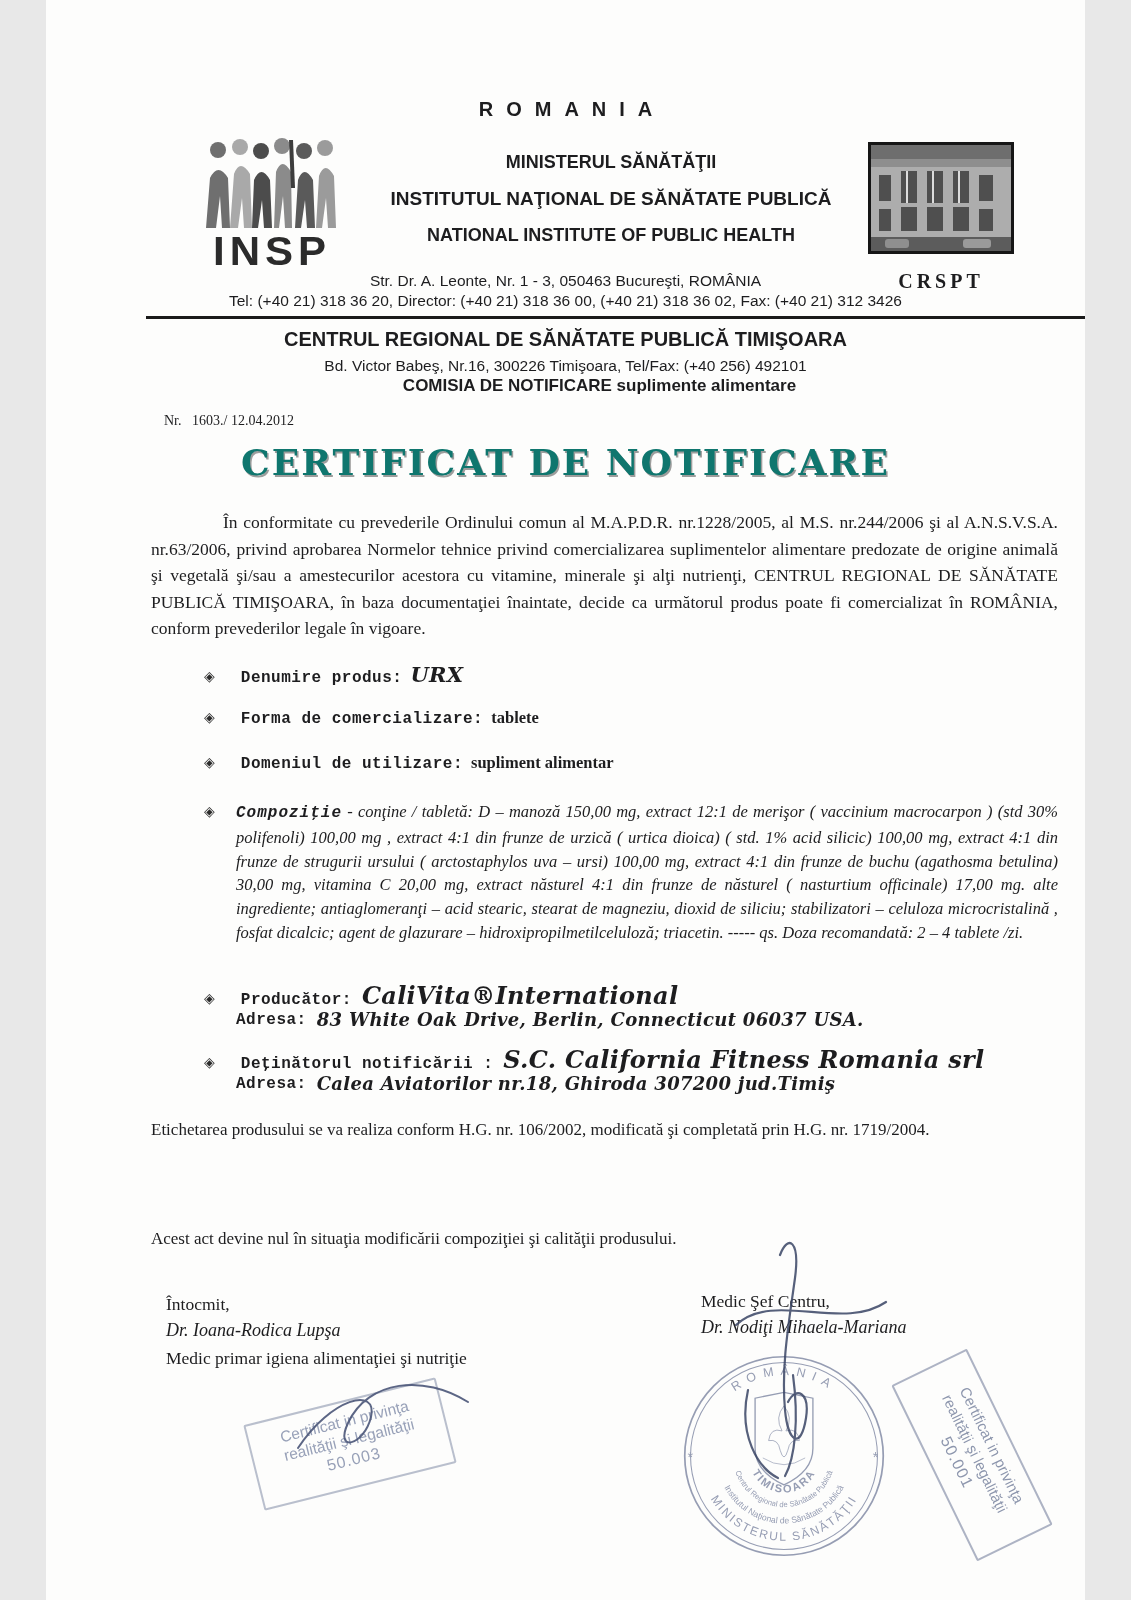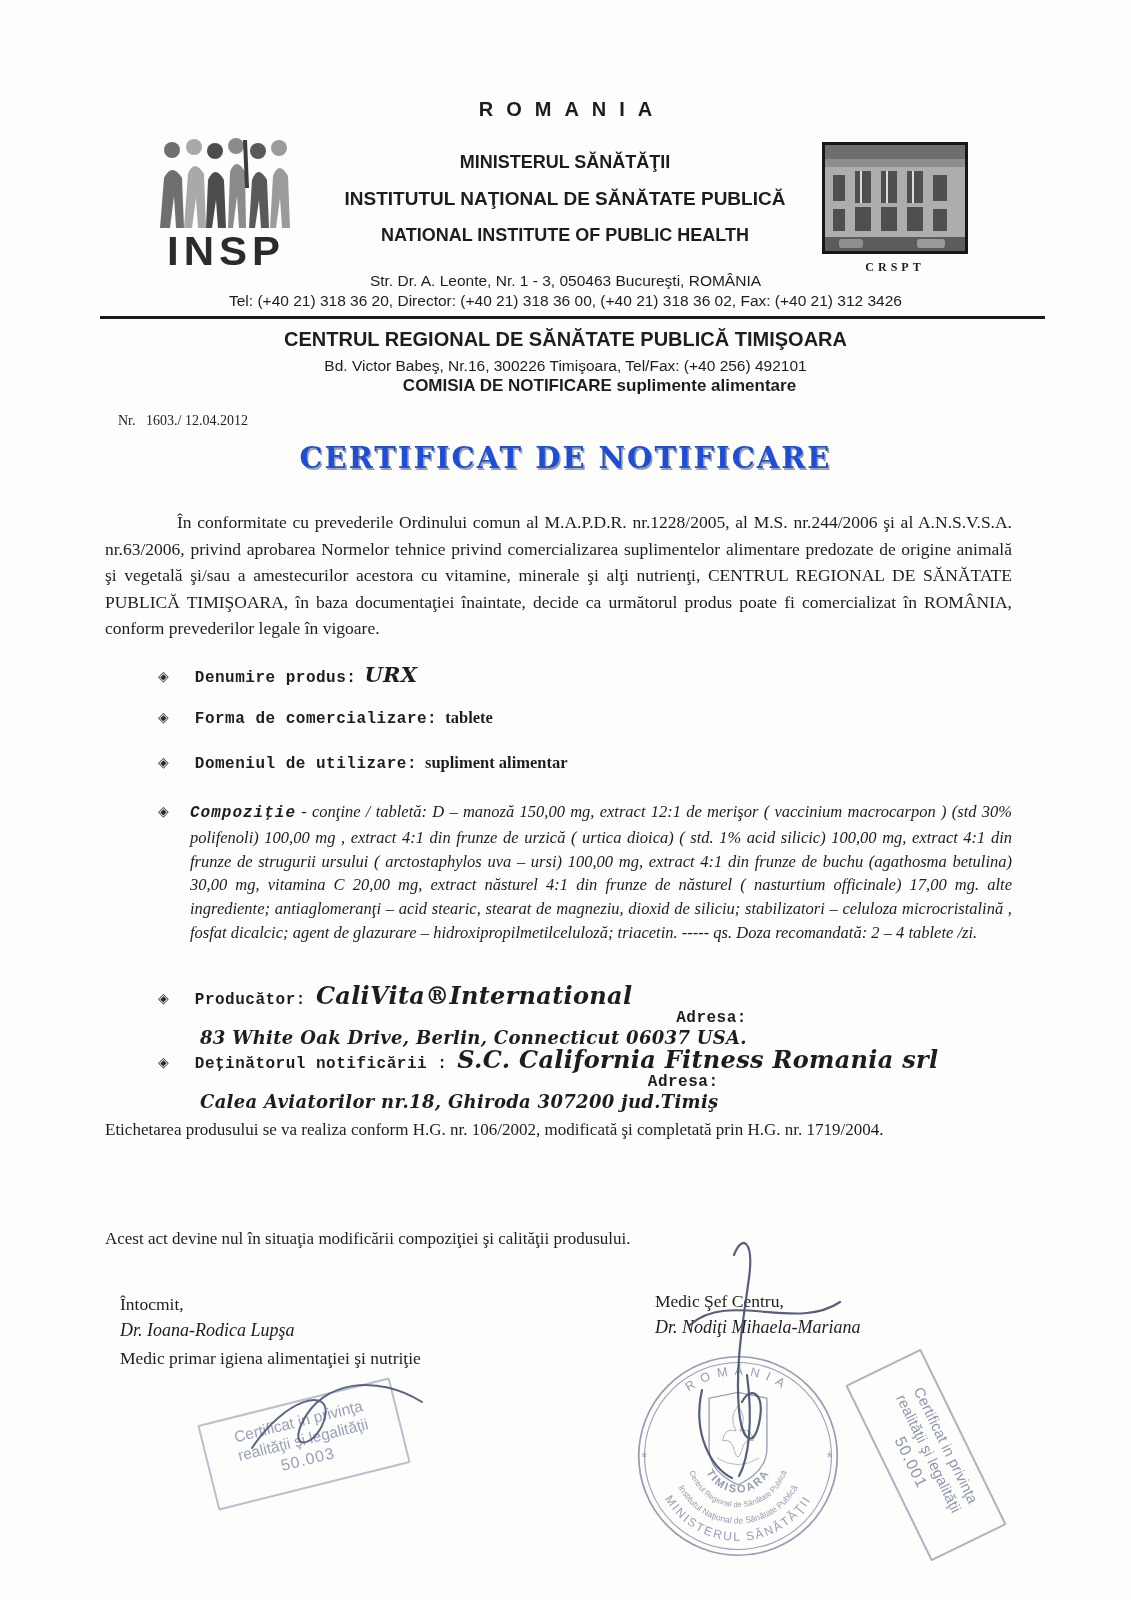--- a/index.html
+++ b/index.html
@@ -1,18 +1,18 @@
 <!DOCTYPE html>
 <html><head>
 <meta charset="utf-8">
 <style>
   * { margin:0; padding:0; box-sizing:border-box; }
   html,body { background:#e8e8e8; }
   .page {
-    position:relative; width:1131px; height:1600px; margin:0 auto;
+    position:relative; width:1039px; height:1600px; margin:0 auto;
     background:#fdfdfc; color:#1d1d1f; overflow:hidden;
     font-family:"Liberation Serif", serif;
   }
   .sans { font-family:"Liberation Sans", sans-serif; }
   .abs { position:absolute; }
   .ctr { left:0; right:0; text-align:center; }
 
   .country { top:98px; font-weight:bold; font-size:20px; letter-spacing:13px; padding-left:13px; }
 
   
@@ -21,33 +21,33 @@
               font-family:"Liberation Sans", sans-serif; transform:scaleY(0.95); }
   
   .hc { left:300px; top:152px; width:530px; text-align:center; }
   .hc .l1 { font-weight:bold; font-size:18px; margin-bottom:15px; }
   .hc .l2 { font-weight:bold; font-size:19px; margin-bottom:15px; }
   .hc .l3 { font-weight:bold; font-size:18px; }
 
   
   .bld { left:822px; top:142px; width:146px; text-align:center; }
   .bld-frame { width:146px; height:112px; border:3px solid #161616; background:#a9a9a9; }
-  .crspt { margin-top:6px; font-weight:bold; font-size:12px; letter-spacing:4px; font-family:"Liberation Serif", serif; }
+  .crspt { margin-top:16px; font-weight:bold; font-size:20px; letter-spacing:4px; font-family:"Liberation Serif", serif; }
 
   .addr1 { top:272px; font-size:15.5px; }
   .addr2 { top:292px; font-size:15.5px; }
   .rule  { top:316px; left:100px; width:945px; border-top:3px solid #1a1a1a; }
   .centrul { top:328px; font-weight:bold; font-size:20px; }
   .bdaddr { top:357px; font-size:15.5px; }
   .comisia { top:376px; font-weight:bold; font-size:17px; padding-left:68px; }
 
   .ref { top:413px; left:118px; font-size:14px; white-space:pre; }
 
-  .title { top:441px; font-family:"DejaVu Serif", serif; font-weight:bold; font-size:29px;
-           letter-spacing:2px; color:#1d4ed8; text-shadow:1.5px 1.5px 0 rgba(40,40,40,0.45); }
+  .title { top:441px; font-family:"DejaVu Serif", serif; font-weight:bold; font-size:36px;
+           letter-spacing:2px; color:#0f766e; text-shadow:1.5px 1.5px 0 rgba(40,40,40,0.45); }
   .seria { top:478px; font-weight:bold; font-size:20px; letter-spacing:0.5px; }
 
   .intro { top:509px; left:105px; width:907px; font-size:17.5px; line-height:26.5px;
            text-align:justify; text-indent:72px; }
 
   .brow { left:158px; display:flex; align-items:baseline; }
   .diamond { font-size:14px; color:#2a2a2a; margin-right:26px; position:relative; top:-1px; }
   .mlabel { font-family:"Liberation Mono", monospace; font-weight:bold; font-size:16px; letter-spacing:0.5px; }
   .val-serif { font-weight:bold; font-size:16.5px; margin-left:8px; }
   .fancy { font-family:"DejaVu Serif", serif; font-weight:bold; font-style:italic; letter-spacing:0.3px; }
@@ -56,21 +56,21 @@
   .b1 .fancy { font-size:21px; margin-left:8px; }
 
   .compoz-bullet { left:158px; top:802px; }
   .compoz { top:800px; left:190px; width:822px; font-size:16.5px; line-height:23.8px; text-align:justify;font-style:italic; }
   .compoz .mlabel { letter-spacing:1px; }
 
   .prod1 { top:981px; } .prod2 { top:1009px; left:190px; }
   .hold1 { top:1045px; } .hold2 { top:1073px; left:190px; }
   .prod1 .fancy, .hold1 .fancy { font-size:24px; margin-left:10px; }
   .prod2 .fancy, .hold2 .fancy { font-size:18px; margin-left:10px; }
-  .adresa-row { display:flex; align-items:flex-end; position:absolute;flex-direction:column; }
+  .adresa-row { display:flex; align-items:center; position:absolute; }
 
   .legal { left:105px; width:907px; font-size:17px; line-height:27px; text-align:justify; }
   .f1 { top:1116px; } .f2 { top:1171px; } .f3 { top:1225px; }
 
   .sigL1 { top:1294px; left:120px; font-size:17.5px; }
   .sigL2 { top:1320px; left:120px; font-size:18px; font-style:italic; }
   .sigL3 { top:1348px; left:120px; font-size:17.5px; }
   .sigR1 { top:1291px; left:655px; font-size:17.5px; }
   .sigR2 { top:1317px; left:655px; font-size:18px; font-style:italic; }
 

